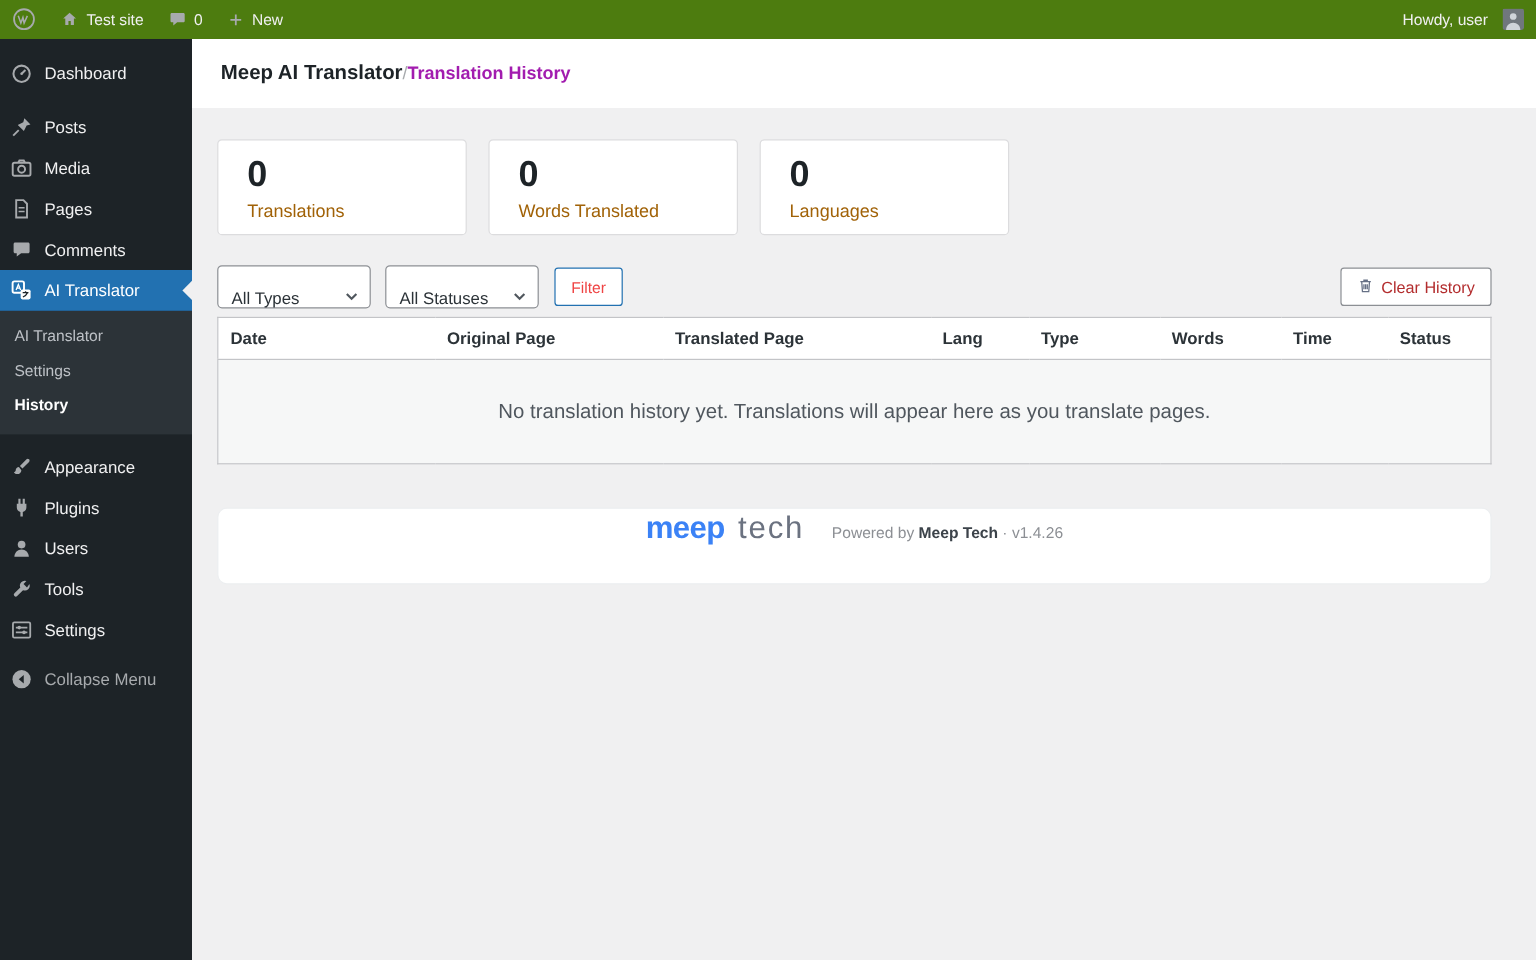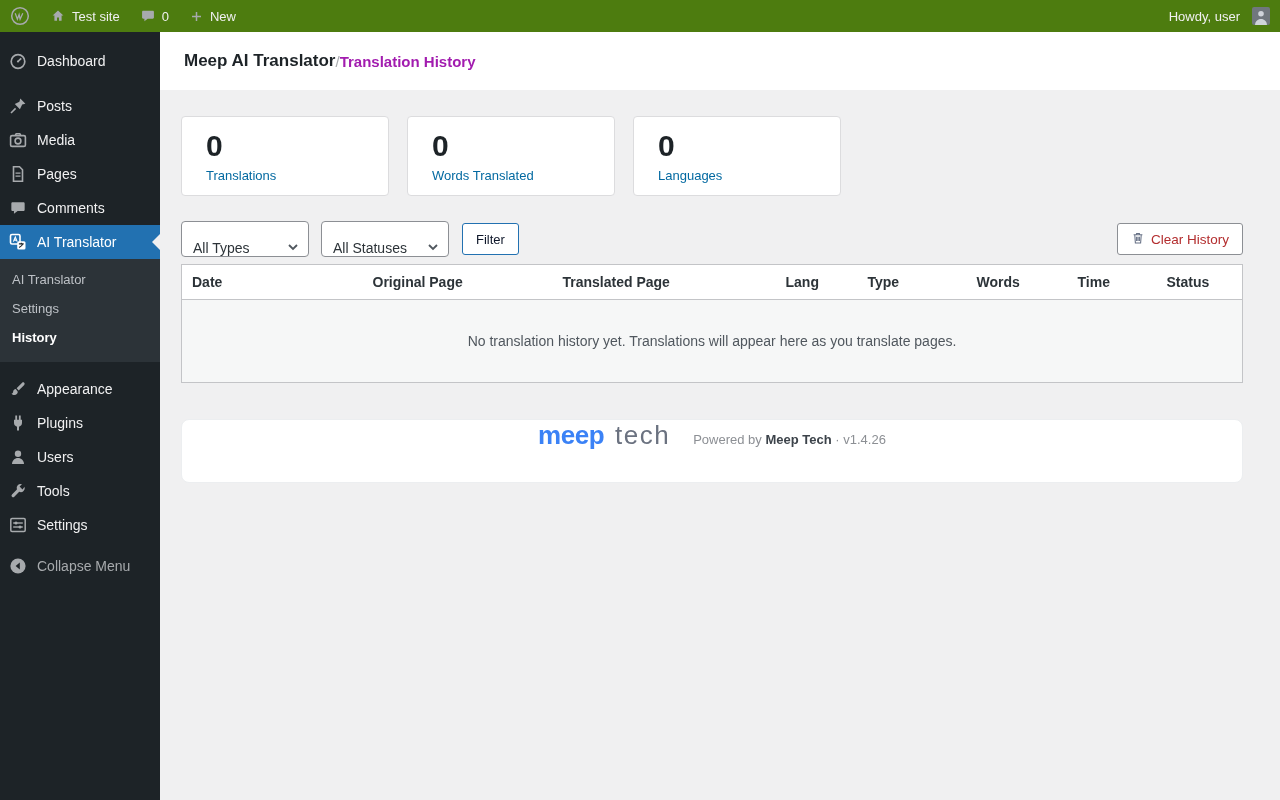--- a/index.html
+++ b/index.html
@@ -34,36 +34,36 @@
   .bc-bar{background:#fff;height:58px;display:flex;align-items:center;padding:0 24px;gap:0}
   .bc-title{font-size:17px;font-weight:700;color:#1d2327}
   .bc-sep{color:#a7aaad;font-size:15px}
   .bc-link{font-size:15px;font-weight:700;color:#a21caf;cursor:pointer}
 
   .content{padding:26px 37px 0 21px}
 
   .stats{display:flex;gap:18px}
   .card{width:208px;height:80px;background:#fff;border:1px solid #dcdcde;border-radius:4px;padding:12px 24px}
   .card .num{font-size:30px;font-weight:700;color:#1d2327;line-height:1.1}
-  .card .cap{font-size:13px;color:#0369a1;margin-top:6px}
+  .card .cap{font-size:15px;color:#a16207;margin-top:6px}
 
   .filters{display:flex;align-items:center;gap:12px;margin-top:25px}
   .select{width:128px;height:36px;background:#fff;border:1px solid #8c8f94;border-radius:4px;
     display:flex;align-items:flex-end;justify-content:space-between;padding:0 9px 0 11px;
     font-size:14px;color:#2c3338;cursor:pointer}
   .btn{height:32px;border-radius:3px;font-size:13px;padding:0 13px;cursor:pointer;background:#fff;
     display:flex;align-items:center;gap:6px;font-family:inherit}
-  .btn.filter{border:1px solid #2271b1;color:#0f172a;margin-left:1px}
+  .btn.filter{border:1px solid #2271b1;color:#ef4444;margin-left:1px}
   .btn.clear{margin-left:auto;border:1px solid #8c8f94;color:#b32d2e;font-size:13.5px}
 
   table.history{width:100%;margin-top:7px;border-collapse:collapse;background:#fff;
     border:1px solid #c3c4c7;table-layout:fixed}
   table.history th{text-align:left;font-size:14px;font-weight:600;color:#2c3338;
     padding:9px 10px;border-bottom:1px solid #c3c4c7}
-  table.history td.empty{text-align:center;font-size:14px;color:#50575e;padding:33px 10px;background:#f6f7f7}
+  table.history td.empty{text-align:center;font-size:17px;color:#50575e;padding:33px 10px;background:#f6f7f7}
 
   .footer-card{margin-top:36px;background:#fff;border:1px solid #eceef0;border-radius:8px;height:64px;
     display:flex;align-items:baseline;justify-content:center;gap:11px}
   .logo-meep{font-size:26px;font-weight:700;color:#3b82f6;letter-spacing:-0.5px}
   .logo-tech{font-size:26px;font-weight:400;color:#6b7280;letter-spacing:1.5px}
   .powered{margin-left:12px;font-size:13px;color:#8c8f94}
   .powered b{color:#3c434a;font-weight:700}
 </style>
 </head>
 <body>

